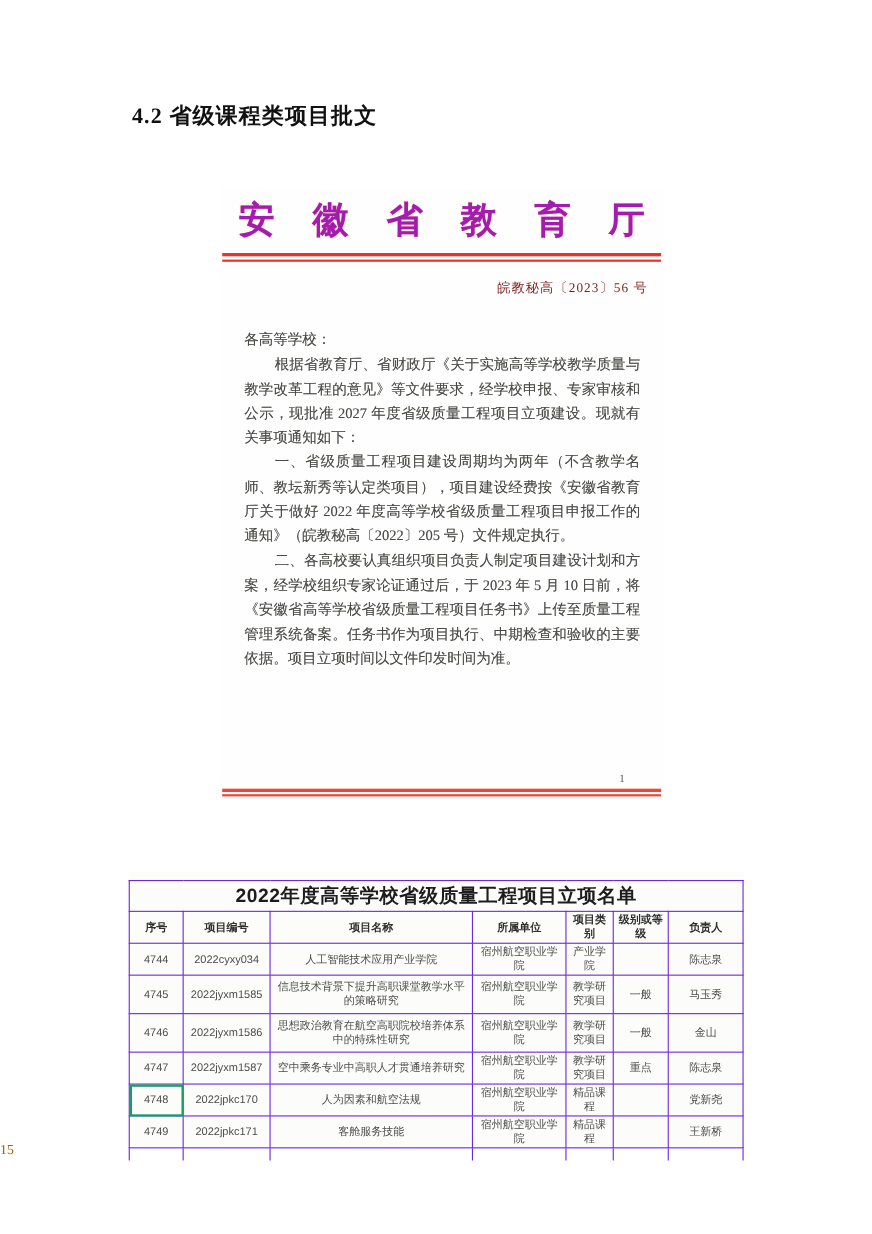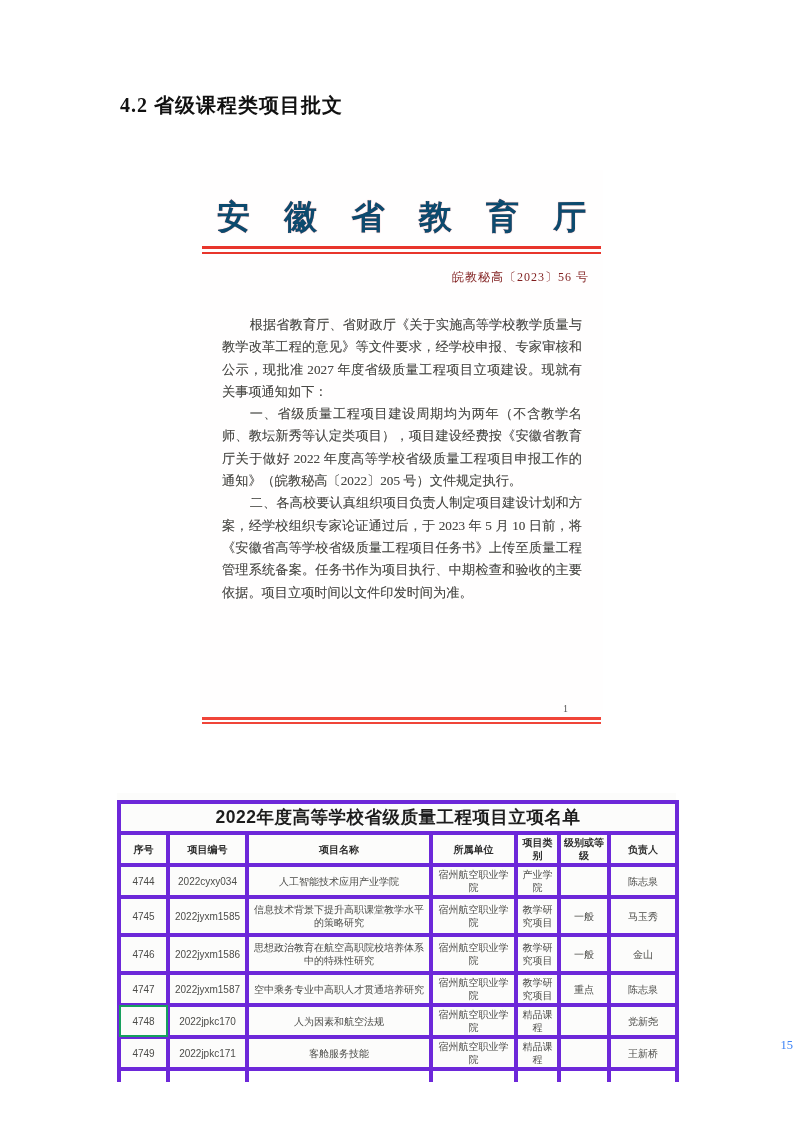--- a/index.html
+++ b/index.html
@@ -10,22 +10,22 @@
   
   .doc-heading{
     position:absolute;left:120px;top:92px;font-size:20px;font-weight:bold;color:#111;
     letter-spacing:1px;
   }
   
   .letter{
     position:absolute;left:200px;top:170px;width:403px;height:558px;background:#fffefe;
   }
   .agency-name{
-    margin-top:28px;text-align:center;font-weight:bold;font-size:33px;line-height:38px;
-    color:#0c4a6e;letter-spacing:13px;text-indent:13px;white-space:nowrap;
+    margin-top:12px;text-align:center;font-weight:bold;font-size:33px;line-height:38px;
+    color:#a21caf;letter-spacing:13px;text-indent:13px;white-space:nowrap;
     text-shadow:0 0 1px rgba(224,36,27,.55);
   }
   .red-rule{height:3px;border-top:3px solid #e8352b;border-bottom:2px solid #e8352b;margin:10px 2px 0 2px;}
   .doc-number{
     margin:15px 14px 0 0;text-align:right;font-size:12px;color:#7f1d1d;letter-spacing:1px;
   }
   .letter-title{
     margin-top:23px;text-align:center;font-weight:bold;font-size:16.5px;line-height:24px;color:#3c3c3c;
     text-shadow:0 0 .6px rgba(60,60,60,.6);
   }
@@ -44,49 +44,50 @@
   }
   
   .table-wrap{
     position:absolute;left:117px;top:793px;width:559px;background:#fcfcfb;padding-top:7px;
     font-family:"Liberation Sans","DejaVu Sans",sans-serif;
   }
   .proj-table{
     border-collapse:collapse;table-layout:fixed;width:558px;color:#3d3d3d;
   }
   .proj-table td,.proj-table th{
-    border:4px solid #6d28d9;padding:1px 3px;text-align:center;vertical-align:middle;
+    border:1px solid #6d28d9;padding:1px 3px;text-align:center;vertical-align:middle;
     font-size:10px;line-height:13px;overflow:hidden;
   }
   .proj-table .title-cell{
     font-size:17.5px;font-weight:bold;color:#1d1d1d;height:25px;letter-spacing:.5px;
     font-family:"Liberation Sans","DejaVu Sans",sans-serif;border-bottom-width:1px;
   }
   .proj-table th{font-weight:bold;height:14px;color:#2e2e2e;}
   .proj-table tbody td{height:24px;color:#4c4c49;}
   .proj-table tr.tall td{height:32px;}
   .proj-table td.green-sel{outline:2px solid #17a05d;outline-offset:-2px;margin-left:26px;}
   .proj-table tr.partial-row td{height:9px;border-bottom:none;background:#fff;}
   
   .page-number{
-    position:absolute;left:0;right:0;top:1038px;text-align:right;font-size:12.5px;color:#3b82f6;
+    position:absolute;left:0;right:0;top:1038px;text-align:left;font-size:12.5px;color:#a16207;
   }
 </style>
 </head>
 <body>
 
 <div class="page">
 
   <div class="doc-heading">4.2 省级课程类项目批文</div>
 
   <div class="letter">
     <div class="agency-name">安 徽 省 教 育 厅</div>
     <div class="red-rule"></div>
     <div class="doc-number">皖教秘高〔2023〕56 号</div>
     <div class="letter-body">
+      <p class="salutation">各高等学校：</p>
       <p class="indent">根据省教育厅、省财政厅《关于实施高等学校教学质量与教学改革工程的意见》等文件要求，经学校申报、专家审核和公示，现批准 2027 年度省级质量工程项目立项建设。现就有关事项通知如下：</p>
       <p class="indent">一、省级质量工程项目建设周期均为两年（不含教学名师、教坛新秀等认定类项目），项目建设经费按《安徽省教育厅关于做好 2022 年度高等学校省级质量工程项目申报工作的通知》（皖教秘高〔2022〕205 号）文件规定执行。</p>
       <p class="indent">二、各高校要认真组织项目负责人制定项目建设计划和方案，经学校组织专家论证通过后，于 2023 年 5 月 10 日前，将《安徽省高等学校省级质量工程项目任务书》上传至质量工程管理系统备案。任务书作为项目执行、中期检查和验收的主要依据。项目立项时间以文件印发时间为准。</p>
     </div>
     <div class="letter-footer-page">1</div>
     <div class="bottom-rule"></div>
   </div>
 
   <div class="table-wrap">
     <table class="proj-table">

